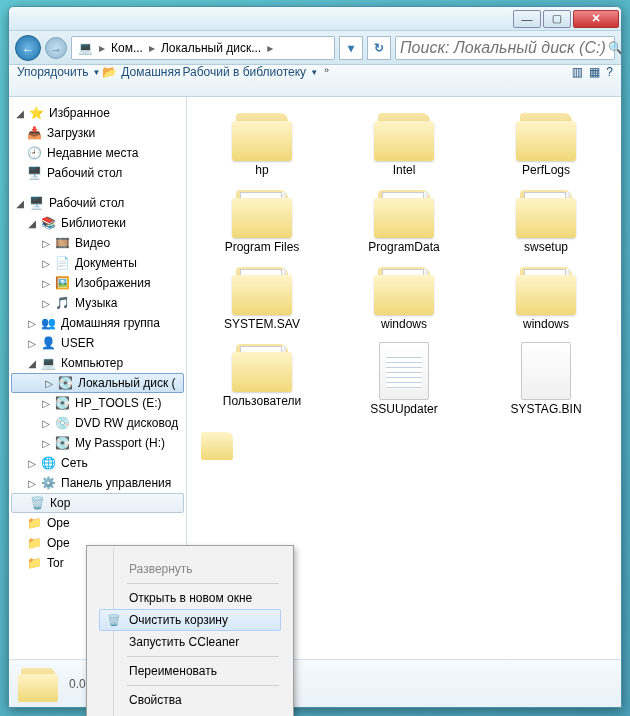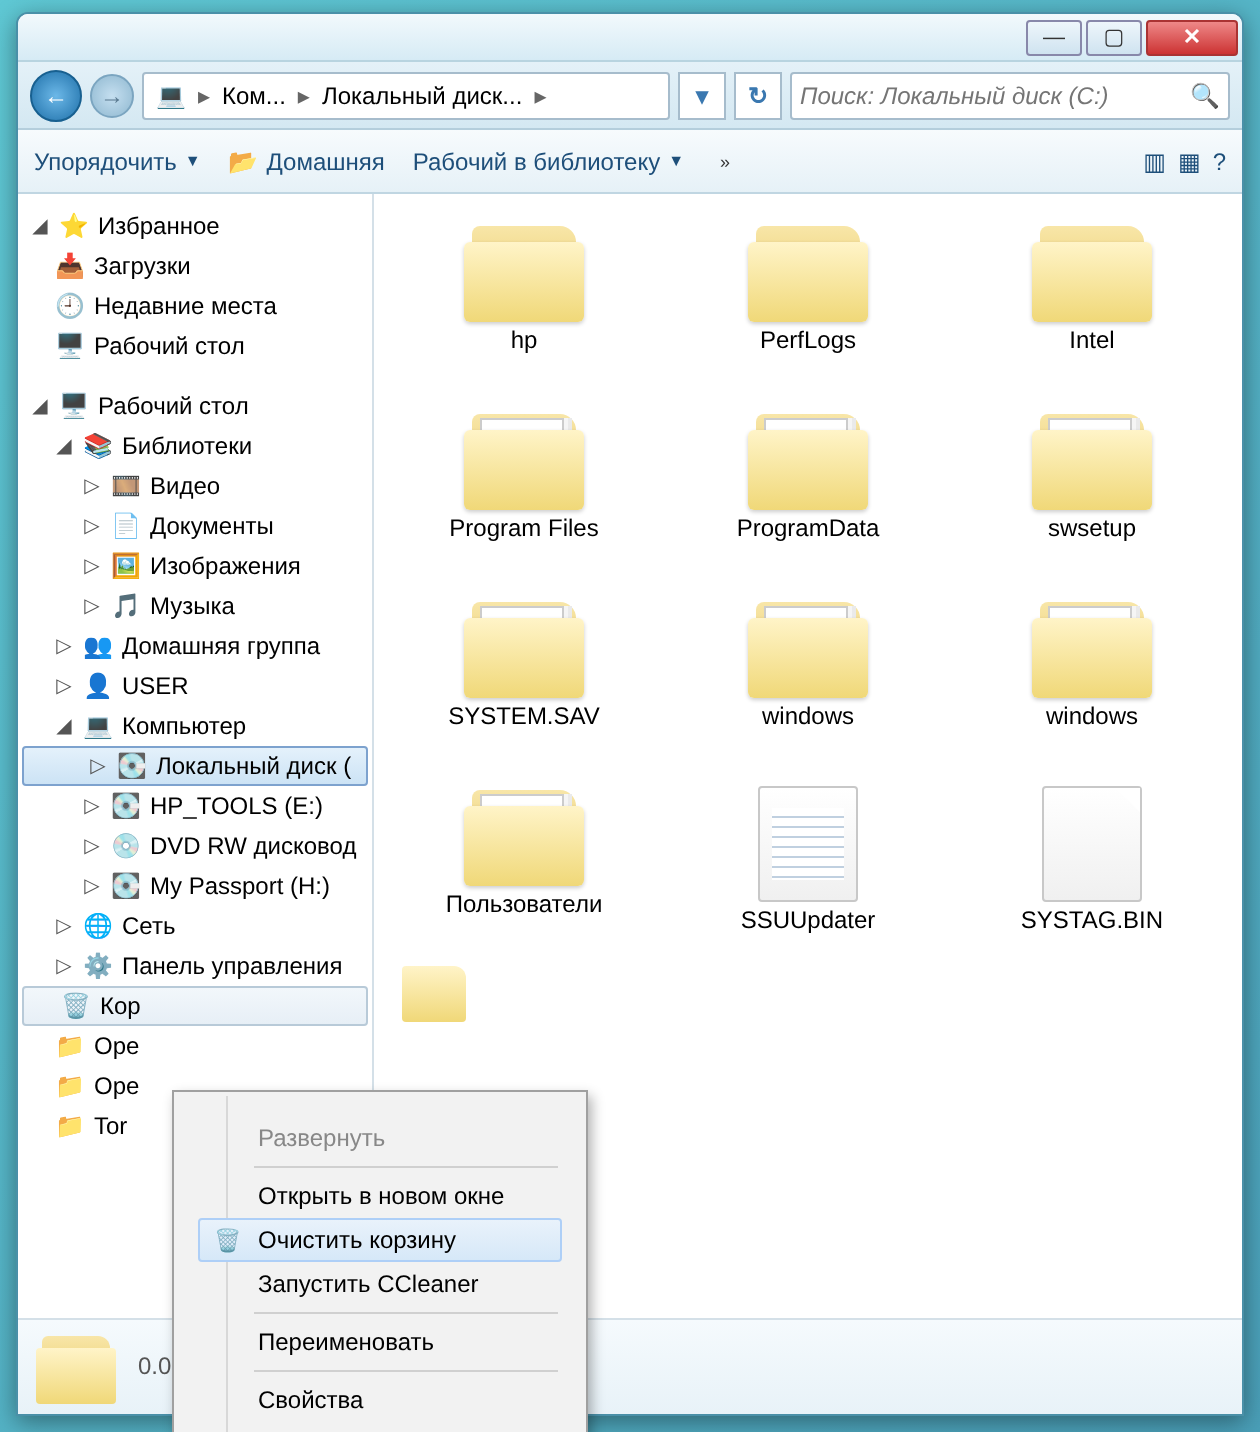--- a/index.html
+++ b/index.html
@@ -11,41 +11,41 @@
   .winbtn.close{width:46px;background:linear-gradient(#e88,#c33);color:#fff;border-color:#a33;font-weight:bold}
   
   .addressbar-row{height:34px;background:linear-gradient(#e4f1f8,#d4e8f2);border-bottom:1px solid #b4cedc;display:flex;align-items:center;padding:0 6px;gap:4px}
   .navbtn{width:26px;height:26px;border-radius:50%;background:radial-gradient(#6cb8e8,#1e6fa8);border:1px solid #186090;display:flex;align-items:center;justify-content:center;color:#fff;font-weight:bold}
   .navfwd{width:22px;height:22px;background:radial-gradient(#c5dff0,#8fb8d0);border:1px solid #7ba5c0;color:#5a7a90}
   .breadcrumb{flex:1;height:24px;background:#fff;border:1px solid #a6bccc;border-radius:2px;display:flex;align-items:center;overflow:hidden}
   .bc-item{padding:0 6px;height:100%;display:flex;align-items:center;gap:4px;white-space:nowrap}
   .bc-sep{color:#666}
   .refresh{width:24px;height:24px;border:1px solid #a6bccc;display:flex;align-items:center;justify-content:center;background:#fff;color:#3a78b0;font-weight:bold}
   .searchbox{width:220px;height:24px;background:#fff;border:1px solid #a6bccc;border-radius:2px;display:flex;align-items:center;padding:0 4px}
-  .searchbox input{flex:1;border:none;outline:none;font-style:italic;color:#7f1d1d;font-size:12px}
+  .searchbox input{flex:1;border:none;outline:none;font-style:italic;color:#7f1d1d;font-size:16px}
   .searchbox .sicon{color:#4a80b0}
   
-  .toolbar{height:32px;background:linear-gradient(#f7fbfd,#e6f1f7);border-bottom:1px solid #c0d6e2;display:flex;align-items:center;padding:0 8px;gap:14px}
+  .toolbar{height:32px;background:linear-gradient(#f7fbfd,#e6f1f7);border-bottom:1px solid #c0d6e2;display:flex;align-items:flex-start;padding:0 8px;gap:2px}
   .tbtn{display:flex;align-items:center;gap:4px;color:#1e4f7a;cursor:default}
   .tbtn .dd{font-size:8px;color:#1e4f7a}
   .overflow{margin-left:4px;font-size:9px;color:#333}
   .toolbar .spacer{flex:1}
   .viewbtns{display:flex;gap:6px;color:#1e4f7a}
   
   .body{flex:1;display:flex;min-height:0}
   .tree{width:178px;border-right:1px solid #d4e0e8;background:#fff;overflow:hidden;padding-top:6px}
   .tnode{display:flex;align-items:center;height:20px;padding-left:6px;gap:4px;white-space:nowrap;cursor:default}
   .tnode .exp{width:10px;text-align:center;color:#555;font-size:10px}
   .tnode .ticon{width:16px;height:16px;display:flex;align-items:center;justify-content:center;font-size:12px}
   .tnode.sel{background:linear-gradient(#e4f1fb,#cce3f5);border:1px solid #7da2ce;border-radius:2px;margin:0 2px}
   .tnode.hover{background:linear-gradient(#f2f7fb,#e7eff6);border:1px solid #b8cad8;border-radius:2px;margin:0 2px}
   .i1{padding-left:18px}.i2{padding-left:32px}
   .tspace{height:10px}
   .content{flex:1;background:#fff;overflow:hidden;position:relative}
-  .grid{display:grid;grid-template-columns:repeat(3,1fr);gap:18px 8px;padding:8px 8px 4px 8px}
+  .grid{display:grid;grid-template-columns:repeat(3,1fr);gap:1px 8px;padding:8px 8px 4px 8px}
   .item{display:flex;flex-direction:column;align-items:center;gap:2px;cursor:default;padding:4px}
   .foldericon{width:64px;height:52px;position:relative}
   .folder-back{position:absolute;left:6px;top:4px;width:52px;height:42px;background:linear-gradient(#f8e6a8,#e8c860);border-radius:4px 8px 4px 4px}
   .folder-front{position:absolute;left:2px;top:12px;width:60px;height:40px;background:linear-gradient(#fff4c8,#f0d878);border-radius:3px;box-shadow:0 1px 2px rgba(0,0,0,.2)}
   .folder-papers{position:absolute;left:10px;top:6px;width:42px;height:34px;background:#fff;border:1px solid #ccc;box-shadow:2px 0 0 #f5f5f5,4px 0 0 #eaeaea}
   .fileicon{width:50px;height:58px;background:linear-gradient(#fff,#f0f0f0);border:1px solid #c8c8c8;border-radius:2px;position:relative;margin-top:2px}
   .fileicon.blank::before{content:"";position:absolute;right:0;top:0;border-style:solid;border-width:0 12px 12px 0;border-color:transparent #fff transparent transparent}
   .fileicon.lined::after{content:"";position:absolute;left:6px;right:6px;top:10px;bottom:10px;background:repeating-linear-gradient(#fff,#fff 4px,#c0d0e0 4px,#c0d0e0 5px)}
   .item .label{text-align:center;max-width:120px;overflow:hidden;text-overflow:ellipsis}
   .partial-item{display:flex;padding:8px 0 0 14px}
@@ -238,28 +238,28 @@
               <div class="folder-back"></div>
               <div class="folder-front"></div>
             </div>
             <div class="label">hp</div>
           </div>
           <div class="item">
             <div class="foldericon">
               <div class="folder-back"></div>
               <div class="folder-front"></div>
             </div>
+            <div class="label">Intel</div>
+          </div>
+          <div class="item">
+            <div class="foldericon">
+              <div class="folder-back"></div>
+              <div class="folder-front"></div>
+            </div>
             <div class="label">PerfLogs</div>
-          </div>
-          <div class="item">
-            <div class="foldericon">
-              <div class="folder-back"></div>
-              <div class="folder-front"></div>
-            </div>
-            <div class="label">Intel</div>
           </div>
           <div class="item">
             <div class="foldericon">
               <div class="folder-back"></div>
               <div class="folder-papers"></div>
               <div class="folder-front"></div>
             </div>
             <div class="label">Program Files</div>
           </div>
           <div class="item">

